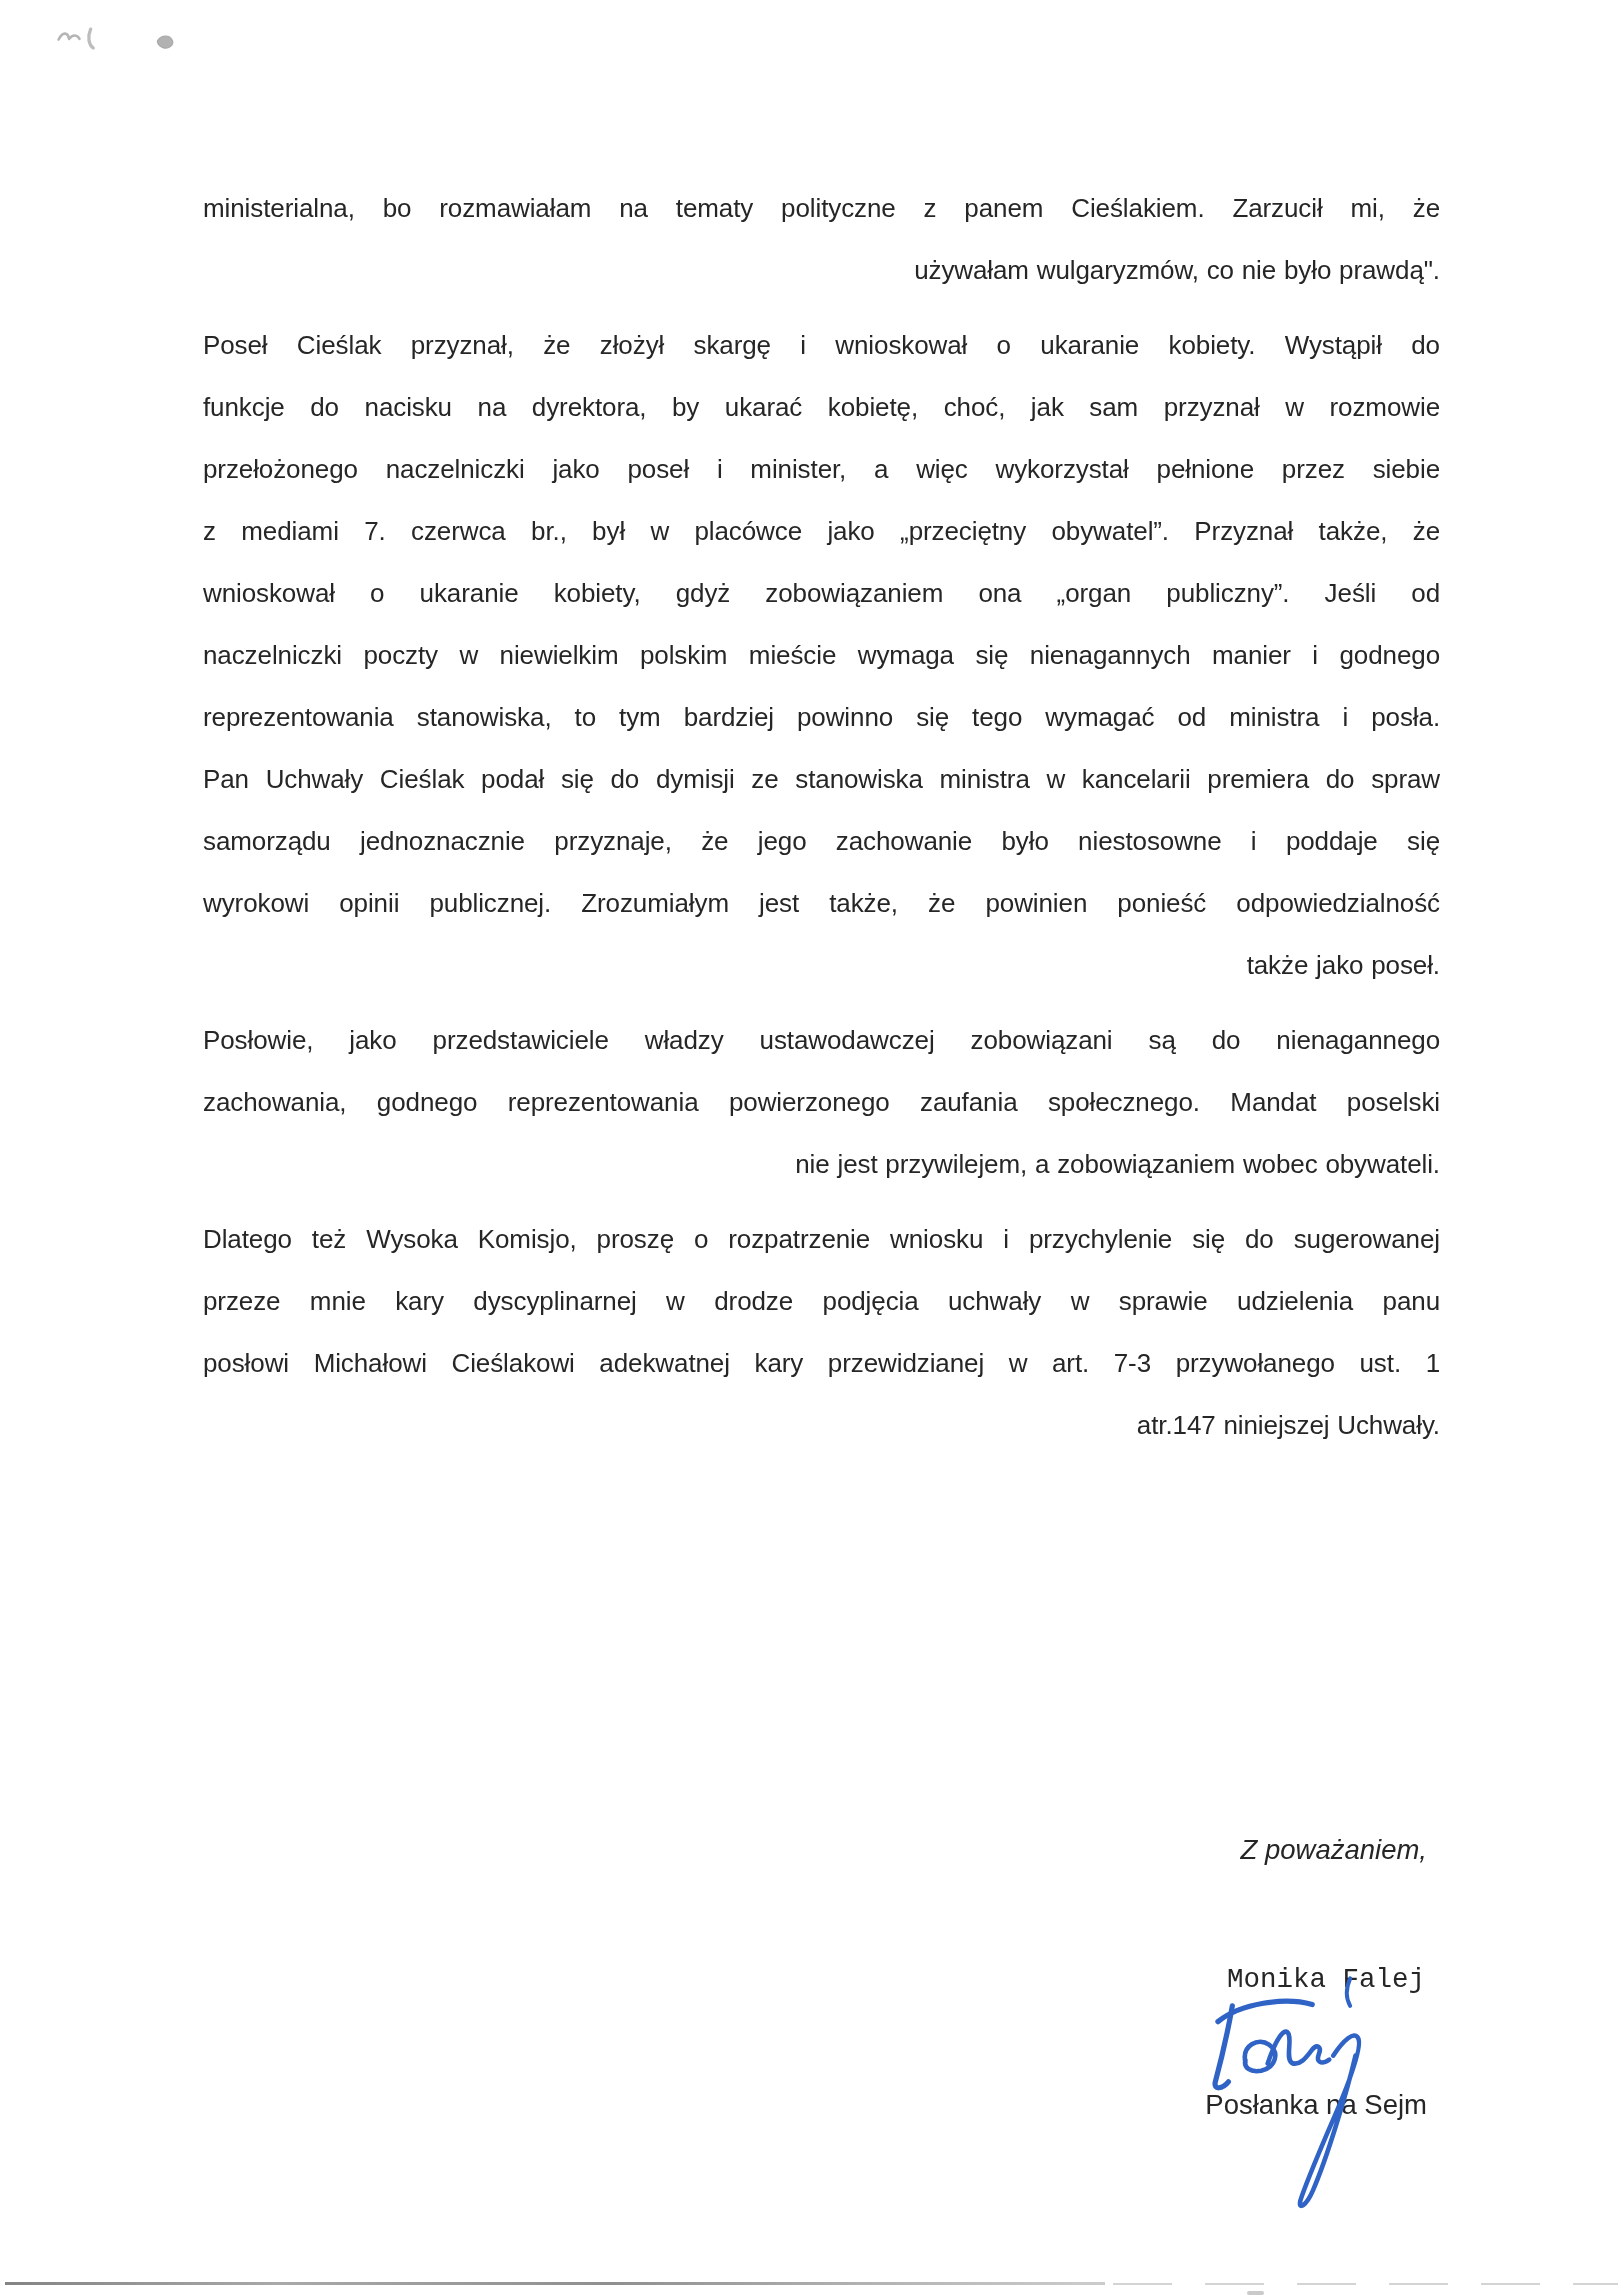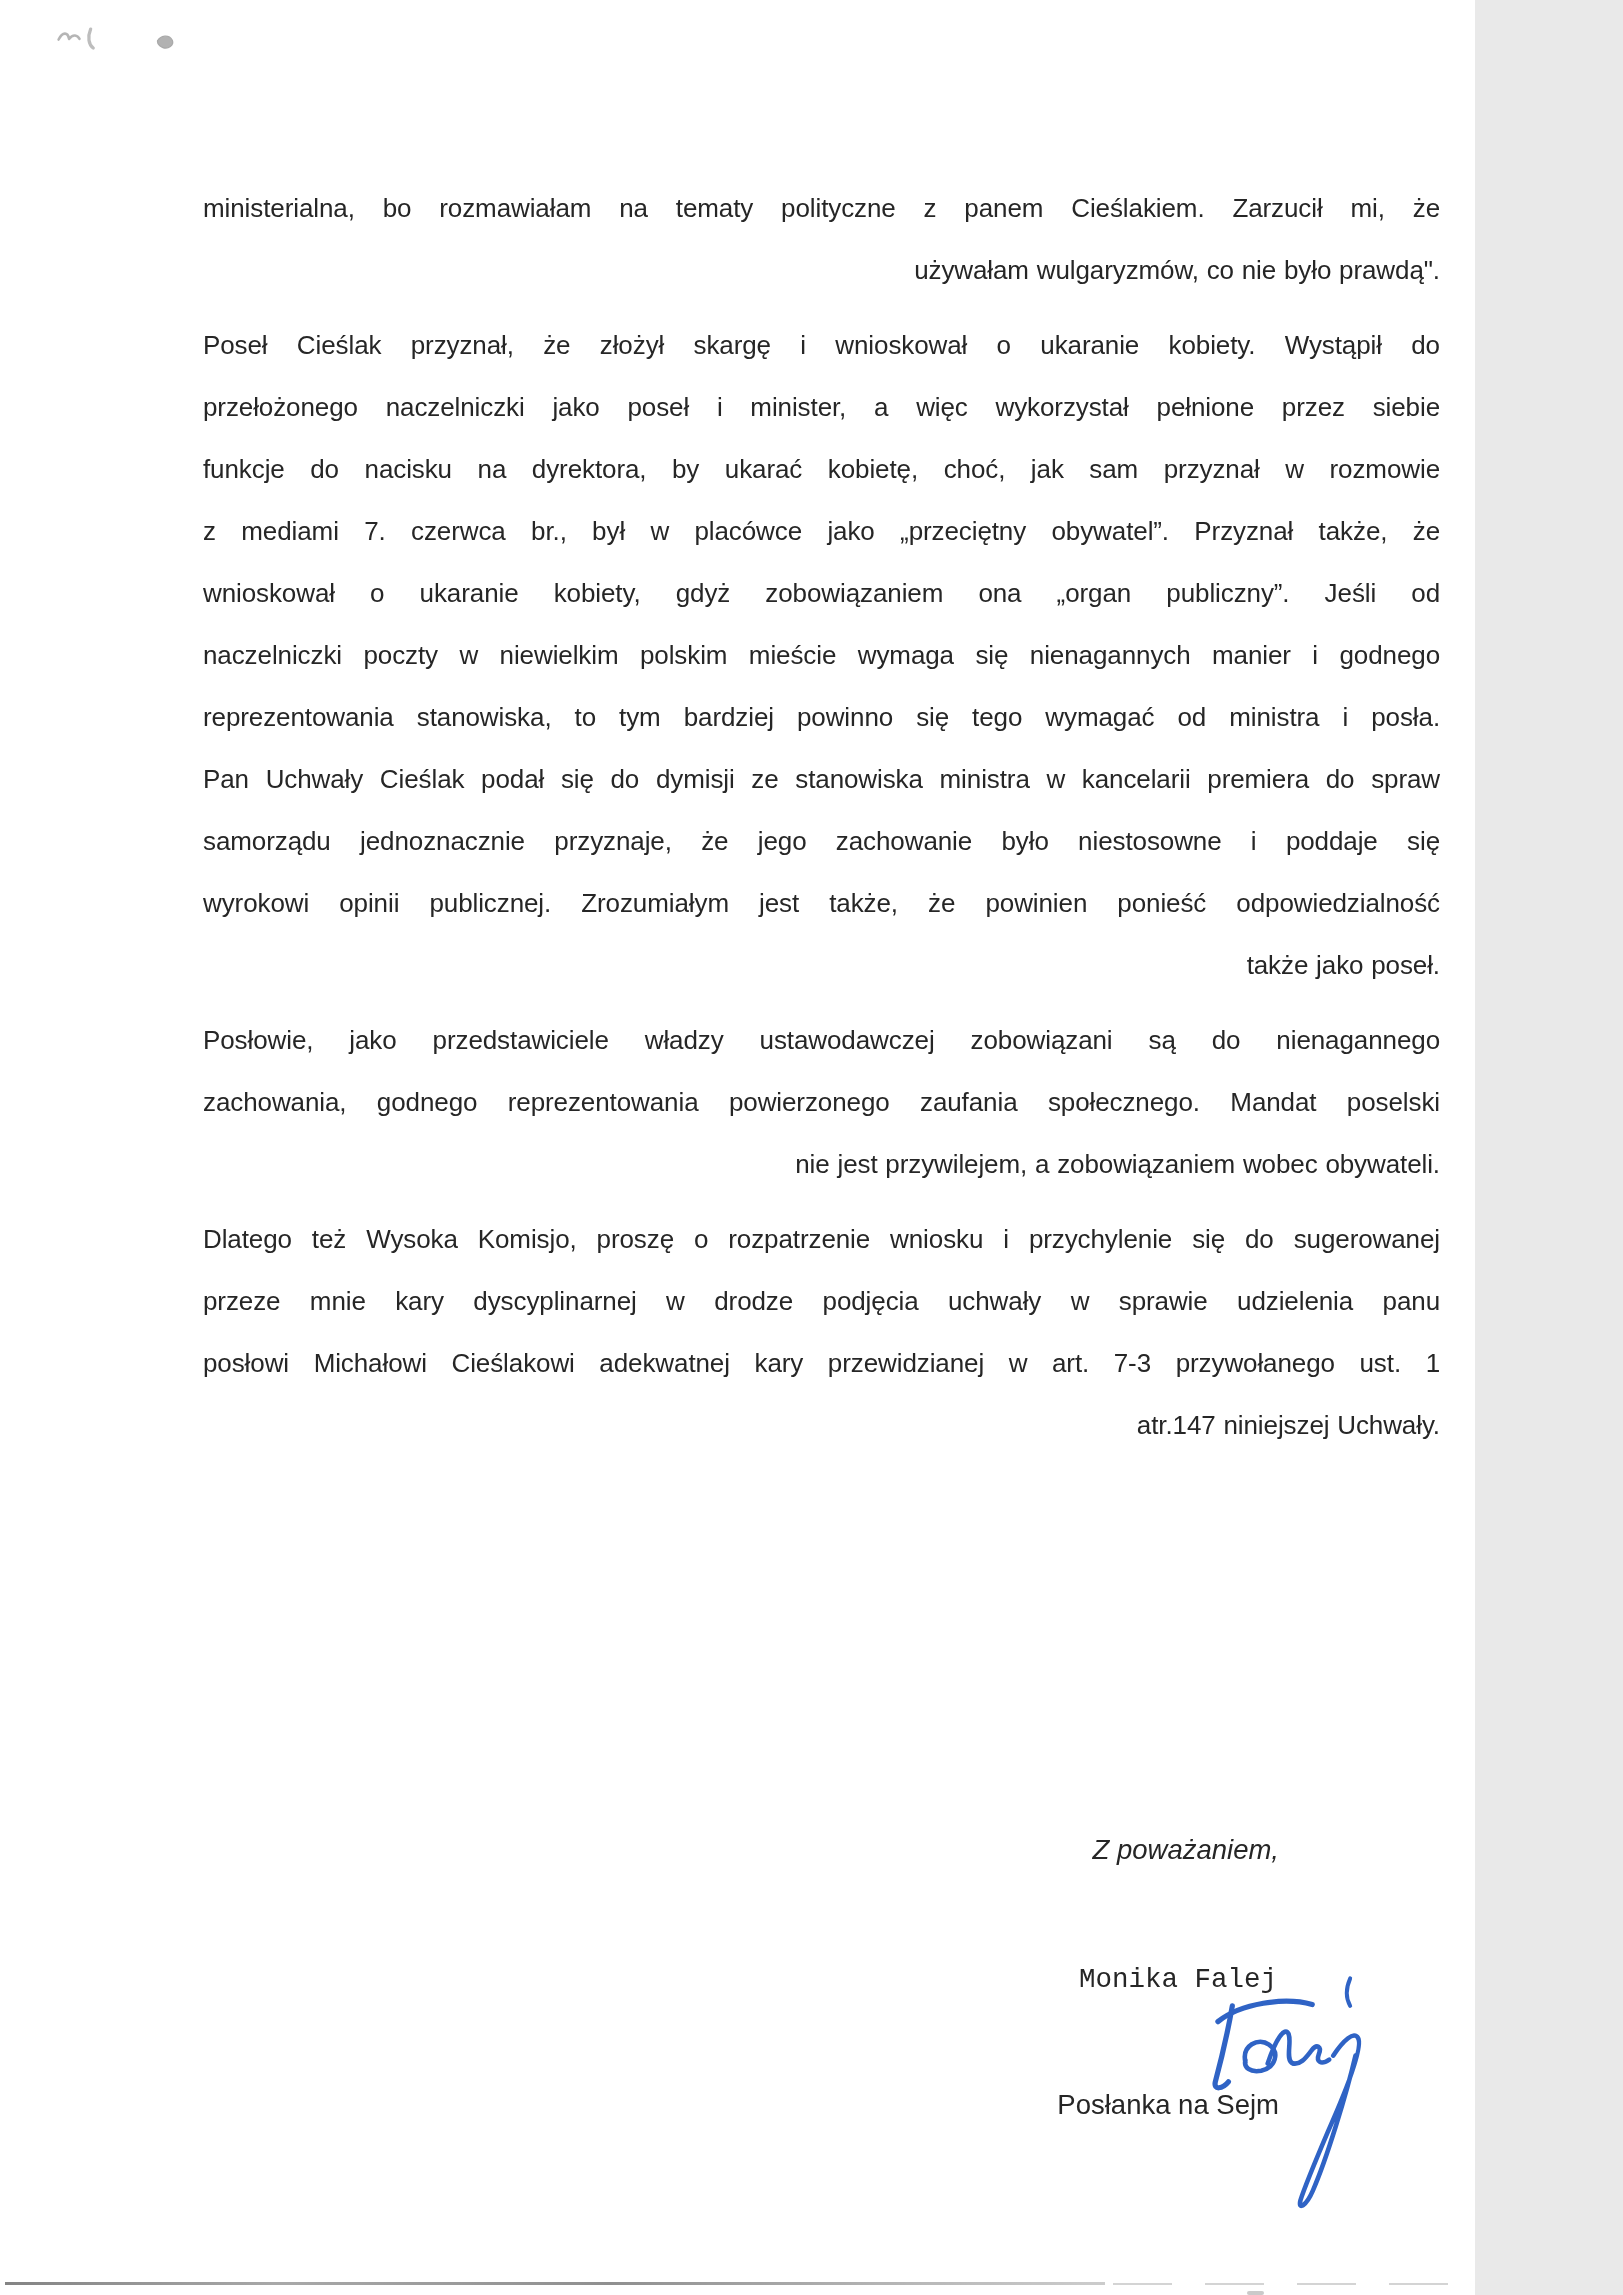--- a/index.html
+++ b/index.html
@@ -1,18 +1,18 @@
 <!DOCTYPE html>
 <html lang="pl" style="font-size:10.5px"><head>
 <meta charset="utf-8">
 <style>
   html,body{margin:0;padding:0;background:#e9e9e9;}
   #page{
     position:relative;
-    width:1475px;height:2295px;
+    width:1623px;height:2295px;
     background:#ffffff;
     overflow:hidden;
     font-family:"Liberation Sans","DejaVu Sans",sans-serif;
     color:#262626;
   }
   #body-text{
     position:absolute;
     left:203px;top:177px;width:1237px;
     font-size:26px;
     letter-spacing:-0.1px;
@@ -76,22 +76,22 @@
 
   <div id="body-text">
 
     <div class="para">
       <span class="line j">ministerialna, bo rozmawiałam na tematy polityczne z panem Cieślakiem. Zarzucił mi, że</span>
       <span class="line l">używałam wulgaryzmów, co nie było prawdą".</span>
     </div>
 
     <div class="para">
       <span class="line j">Poseł Cieślak przyznał, że złożył skargę i wnioskował o ukaranie kobiety. Wystąpił do</span>
+      <span class="line j">funkcje do nacisku na dyrektora, by ukarać kobietę, choć, jak sam przyznał w rozmowie</span>
       <span class="line j">przełożonego naczelniczki jako poseł i minister, a więc wykorzystał pełnione przez siebie</span>
-      <span class="line j">funkcje do nacisku na dyrektora, by ukarać kobietę, choć, jak sam przyznał w rozmowie</span>
       <span class="line j">z mediami 7. czerwca br., był w placówce jako „przeciętny obywatel”. Przyznał także, że</span>
       <span class="line j">wnioskował o ukaranie kobiety, gdyż zobowiązaniem ona „organ publiczny”. Jeśli od</span>
       <span class="line j">naczelniczki poczty w niewielkim polskim mieście wymaga się nienagannych manier i godnego</span>
       <span class="line j">reprezentowania stanowiska, to tym bardziej powinno się tego wymagać od ministra i posła.</span>
       <span class="line j">Pan Uchwały Cieślak podał się do dymisji ze stanowiska ministra w kancelarii premiera do spraw</span>
       <span class="line j">samorządu jednoznacznie przyznaje, że jego zachowanie było niestosowne i poddaje się</span>
       <span class="line j">wyrokowi opinii publicznej. Zrozumiałym jest także, że powinien ponieść odpowiedzialność</span>
       <span class="line l">także jako poseł.</span>
     </div>
 

